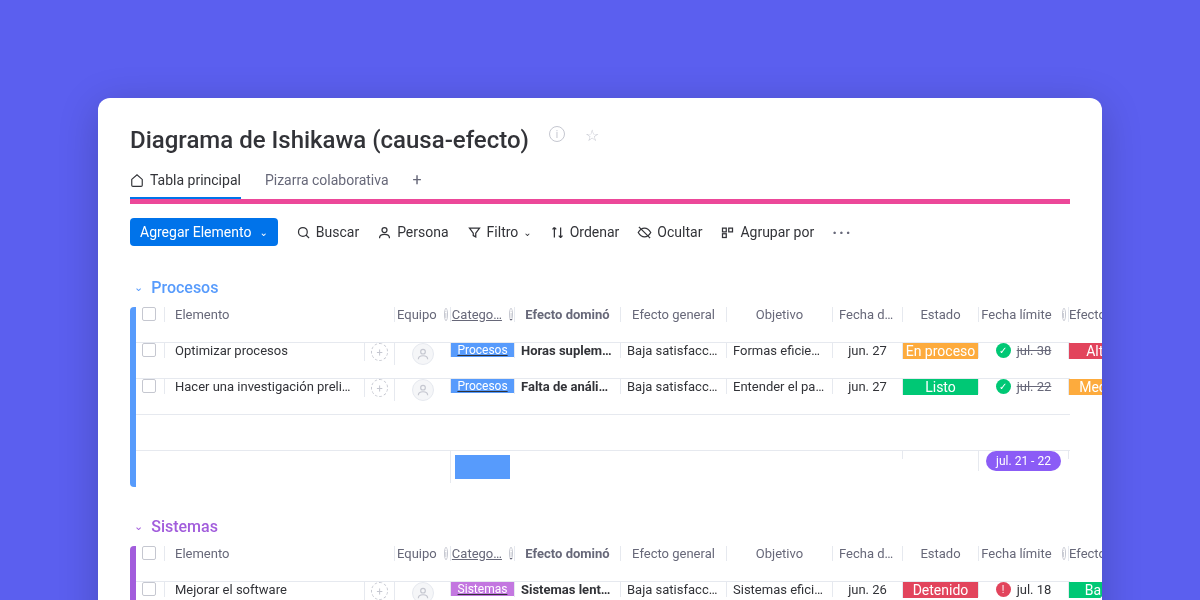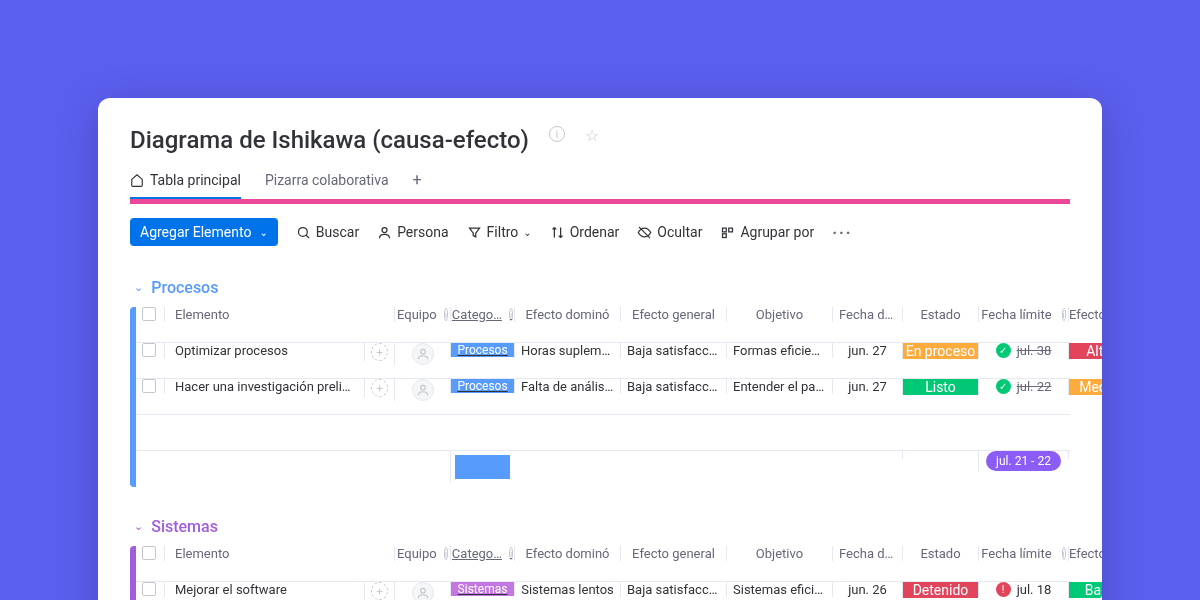--- a/index.html
+++ b/index.html
@@ -36,21 +36,21 @@
 .cell { border-left: 1px solid #e6e9ef; display: flex; align-items: center; justify-content: center; font-size: 13px; color: #323338; padding: 0 6px; overflow: hidden; white-space: nowrap; text-overflow: ellipsis; }
 .cell.first { border-left: none; }
 .cell.left { justify-content: flex-start; padding-left: 10px; }
 .hdr-row .cell { color: #676879; font-size: 13px; }
 .c-chk { width: 34px; flex: 0 0 34px; padding-left: 10px; }
 .chk { width: 14px; height: 14px; border: 1px solid #c5c7d0; border-radius: 2px; }
 .c-el { flex: 0 0 200px; }
 .c-plus { flex: 0 0 30px; }
 .c-team { flex: 0 0 56px; }
 .c-cat { flex: 0 0 64px; text-decoration: underline; }
-.c-dom { flex: 0 0 106px; }
+.c-dom { flex: 0 0 106px; font-weight: bold; }
 .c-gen { flex: 0 0 106px; }
 .c-obj { flex: 0 0 106px; }
 .c-ini { flex: 0 0 70px; }
 .c-est { flex: 0 0 76px; padding: 0; }
 .c-lim { flex: 0 0 90px; gap: 6px; }
 .c-eff { flex: 0 0 60px; padding: 0; flex-grow:1}
 .plus-circ { width: 18px; height: 18px; border: 1.3px dashed #c5c7d0; border-radius: 50%; display: flex; align-items: center; justify-content: center; font-size: 11px; color: #c5c7d0; }
 .avatar { width: 22px; height: 22px; border-radius: 50%; background: #f5f6f8; border: 1px solid #e6e9ef; display: flex; align-items: center; justify-content: center; }
 .avatar svg { width: 14px; height: 14px; }
 .tag { color: #fff; font-size: 12px; padding: 0; width: 100%; height: 100%; display: flex; align-items: center; justify-content: center; }

